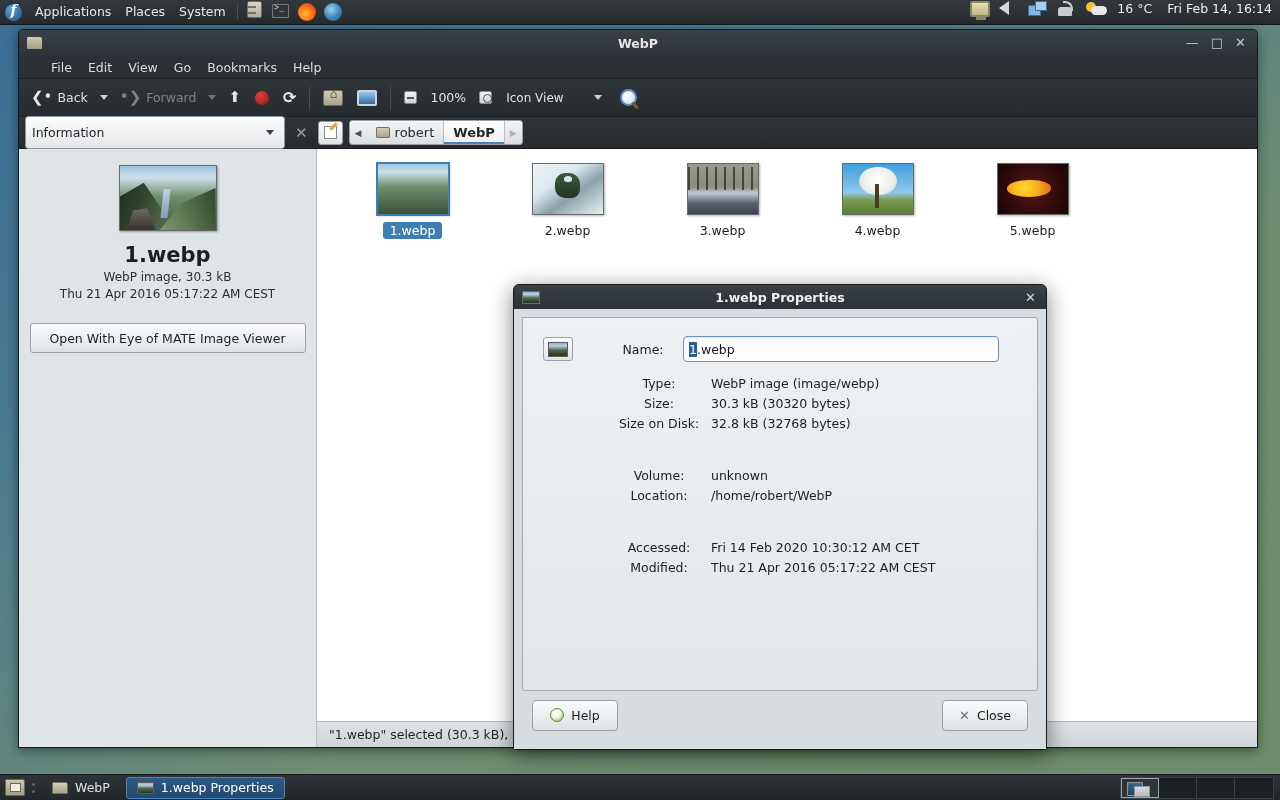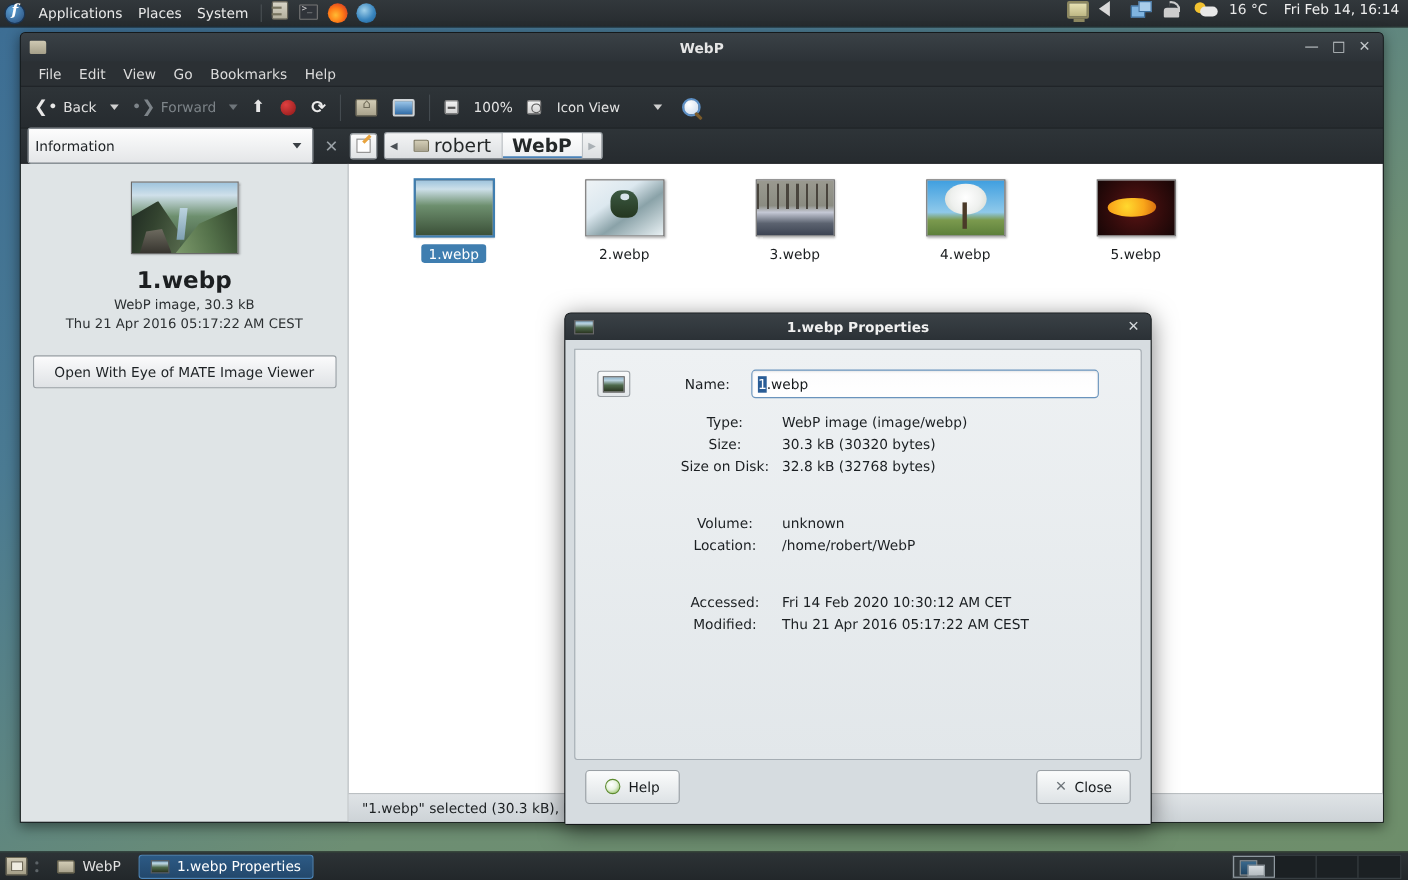--- a/index.html
+++ b/index.html
@@ -87,21 +87,21 @@
     background: linear-gradient(#cfc9b3,#a59f89);
   }
   #fm-title-text {
     position:absolute; left:0; right:0; text-align:center;
     color:#e6e6e6; font-size:12.5px; font-weight:bold;
   }
   #fm-wctl { margin-left:auto; display:flex; align-items:center; gap:12px; padding-right:11px; z-index:2;}
   .wctl { color:#c3c8cb; font-size:13px; line-height:10px; cursor:default; }
 
   #fm-menubar {
-    height: 23px; display:flex; align-items:center; padding-left:8px;
+    height: 23px; display:flex; align-items:center; padding-left:24px;
     background:#2b3034; border-bottom:1px solid #1d2225; flex:0 0 23px;
   }
   .mb-item { color:#dcdcdc; padding:2px 8px; font-size:12.5px; border-radius:2px;}
 
   #fm-toolbar {
     height: 38px; display:flex; align-items:center; padding-left:6px;
     background: linear-gradient(to bottom, #2e3438, #262b2f);
     border-bottom:1px solid #1b1f22; flex:0 0 38px; gap:2px;
   }
   .tb-btn { display:flex; align-items:center; gap:5px; padding:4px 6px; border-radius:3px; color:#e0e0e0; font-size:12.5px; }
@@ -143,21 +143,21 @@
     display:flex;align-items:center;justify-content:center;
   }
   .ico-pencil { width:13px;height:13px;background:#fff;border:1px solid #8b8b8b;position:relative;}
   .ico-pencil::after{content:"";position:absolute;right:-2px;top:-2px;width:9px;height:3px;background:#e8a33d;transform:rotate(-45deg);}
   #breadcrumb {
     display:flex;align-items:center;height:25px;border:1px solid #9aa0a5;border-radius:3px;
     background:linear-gradient(to bottom,#f3f4f5,#dcdfe1);overflow:hidden;
   }
   .bc-arrow { width:17px;height:23px;display:flex;align-items:center;justify-content:center;color:#4a5055;font-size:9px;}
   .bc-arrow.dim { color:#aab0b5; }
-  .bc-item { display:flex;align-items:center;gap:5px;padding:4px 9px;height:23px;color:#242829;font-size:17px;text-align:center;}
+  .bc-item { display:flex;align-items:center;gap:5px;padding:4px 9px;height:23px;color:#242829;font-size:13px;text-align:center;}
   .bc-item.active { background:linear-gradient(to bottom,#ffffff,#eceef0); font-weight:bold; border-left:1px solid #b9bec2; border-right:1px solid #b9bec2; box-shadow: inset 0 -2px 0 #4a82b8;}
   .bc-folder { width:14px;height:11px;background:linear-gradient(#d3cdb6,#aaa48e);border:1px solid #777158;border-radius:1px 2px 1px 1px;}
 
   #fm-body { display:flex; flex:1 1 auto; min-height:0; background:#222629; }
   #fm-sidebar {
     width:298px; background:#dfe4e6; border-right:1px solid #b6bcbf;
     display:flex; flex-direction:column; align-items:center; padding-top:16px;
   }
   #sb-thumb {
     width:98px;height:66px;border:1px solid #6a6a6a;

